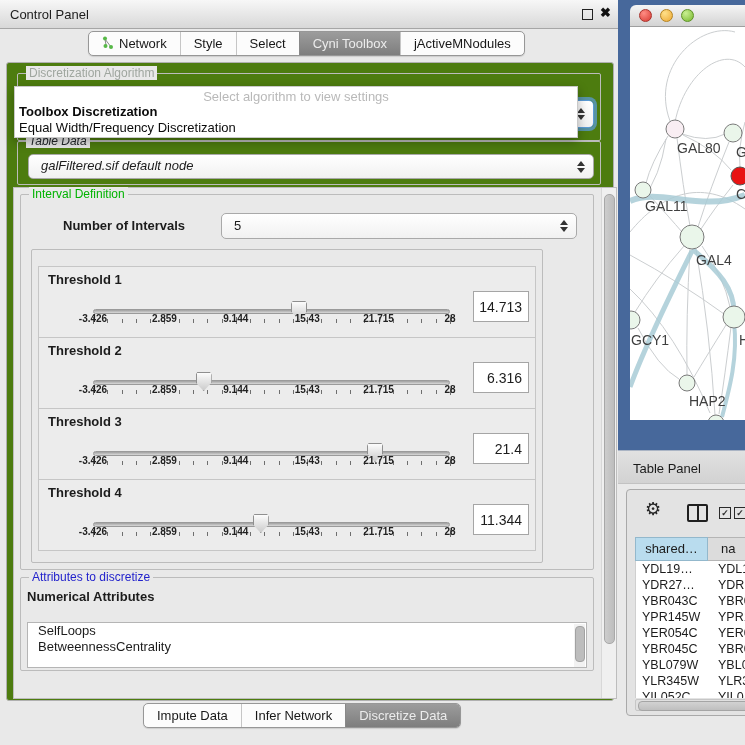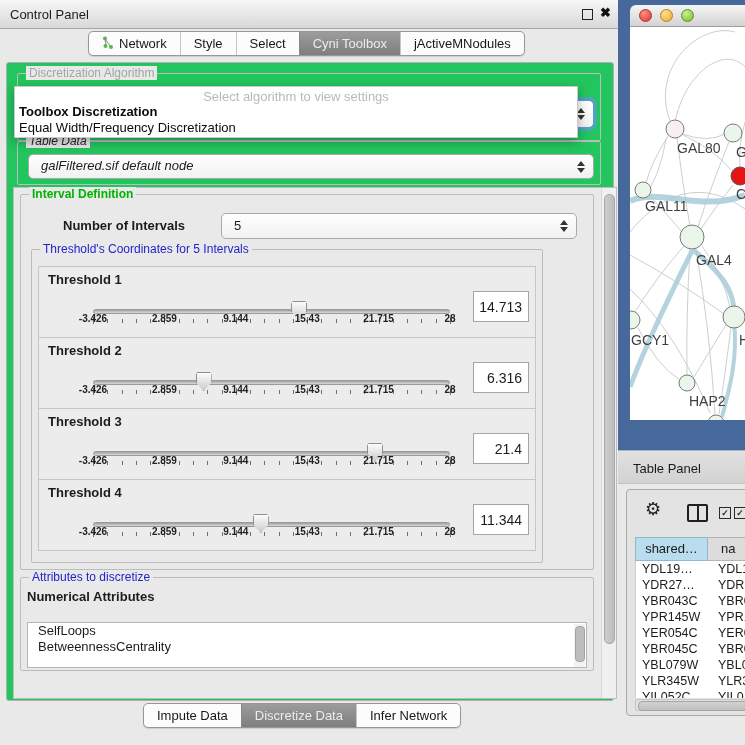--- a/index.html
+++ b/index.html
@@ -11,24 +11,24 @@
   .close-btn{position:absolute;left:600px;top:5px;font-size:13px;font-weight:bold;color:#111;}
   
   .seg{display:flex;border:1px solid #979797;border-radius:5px;background:#fcfcfc;overflow:hidden;height:23px;align-items:stretch;box-shadow:0 1px 1px rgba(0,0,0,.12);}
   .seg-item{display:flex;align-items:center;padding:0 13px;font-size:13px;color:#171717;border-left:1px solid #c6c6c6;white-space:nowrap;cursor:default;}
   .seg-item:first-child{border-left:none;}
   .seg-item.selected{background:linear-gradient(#9c9c9c,#7e7e7e);color:#ececec;border-left-color:#888;}
   .top-tabs{position:absolute;left:88px;top:31px;}
   .bottom-tabs{position:absolute;left:143px;top:703px;}
   .net-ic{margin-right:5px;}
   
-  .main-panel{position:absolute;left:6px;top:62px;width:606px;height:637px;border:1px solid #b0b0b0;border-radius:3px;background:#22c55e;}
+  .main-panel{position:absolute;left:6px;top:62px;width:606px;height:637px;border:1px solid #b0b0b0;border-radius:3px;background:#4d7c0f;}
   .group{position:absolute;border:1px solid #bcbcbc;border-radius:2px;}
   .group-title{position:absolute;top:-8px;left:8px;background:#e9e9e9;padding:0 3px;font-size:12px;white-space:nowrap;}
-  .t-green{color:#00b300;font-weight:bold;} .t-blue{color:#2323cc;} .t-gray{color:#9fa69f;} .t-dark{color:#23272b;}
+  .t-green{color:#00b300;} .t-blue{color:#2323cc;} .t-gray{color:#9fa69f;} .t-dark{color:#23272b;}
   .combo{position:absolute;background:linear-gradient(#ffffff,#f1f1f1);border:1px solid #a9a9a9;border-radius:5px;font-size:13px;}
   .combo .cv{position:absolute;left:12px;top:4px;}
   .stepper{position:absolute;right:8px;top:50%;transform:translateY(-50%);display:flex;flex-direction:column;gap:2px;}
   .stepper i{width:0;height:0;border-left:4px solid transparent;border-right:4px solid transparent;display:block;}
   .stepper .up{border-bottom:5px solid #333;} .stepper .dn{border-top:5px solid #333;}
   .combo.focus{box-shadow:0 0 0 3px rgba(91,155,213,.75);border-color:#5b9bd5;}
   
   .popup{position:absolute;left:7px;top:23px;width:562px;height:50px;background:#fff;border:1px solid #c9c9c9;box-shadow:0 4px 10px rgba(0,0,0,.30);z-index:40;font-size:13px;}
   .popup .ph{display:block;text-align:center;color:#b9b9b9;padding-top:2px;height:15px;}
   .popup .opt{display:block;padding-left:4px;height:16px;line-height:16px;color:#0b0b0b;}
@@ -163,21 +163,20 @@
         <span class="lbl-b" style="position:absolute;left:42px;top:23px;">Number of Intervals</span>
         <div class="combo" style="left:200px;top:18px;width:354px;height:24px;">
           <span class="cv" style="top:4px;">5</span>
           <span class="stepper">
               <i class="up"></i>
               <i class="dn"></i>
             </span>
         </div>
 
         <div class="group" style="left:10px;top:54px;width:510px;height:312px;">
-          <span class="group-title t-blue">Threshold's Coordinates for 5 Intervals</span>
           <div class="thr-inner">
 
             <div class="thr-box">
               <span class="thr-label lbl-b">Threshold 1</span>
               <div class="slider-wrap">
                 <div class="track"></div>
                 <div class="thumb" style="left: 57.7197%;"></div>
                 <div class="tickrow">
                     <span class="tick major" style="left: 0%;"></span>
                     <span class="tick" style="left: 4%;"></span>
@@ -369,25 +368,25 @@
         </div>
       </div>
 
     </div>
   </div>
 
   <div class="seg bottom-tabs">
     <div class="seg-item">
         <span>Impute Data</span>
       </div>
+    <div class="seg-item">
+        <span>Infer Network</span>
+      </div>
     <div class="seg-item selected">
         <span>Discretize Data</span>
-      </div>
-    <div class="seg-item">
-        <span>Infer Network</span>
       </div>
   </div>
 
   <div class="frame-blue">
     <div class="net-titlebar">
       <span class="light red"></span>
       <span class="light yellow"></span>
       <span class="light green"></span>
     </div>
     <div class="net-canvas">

